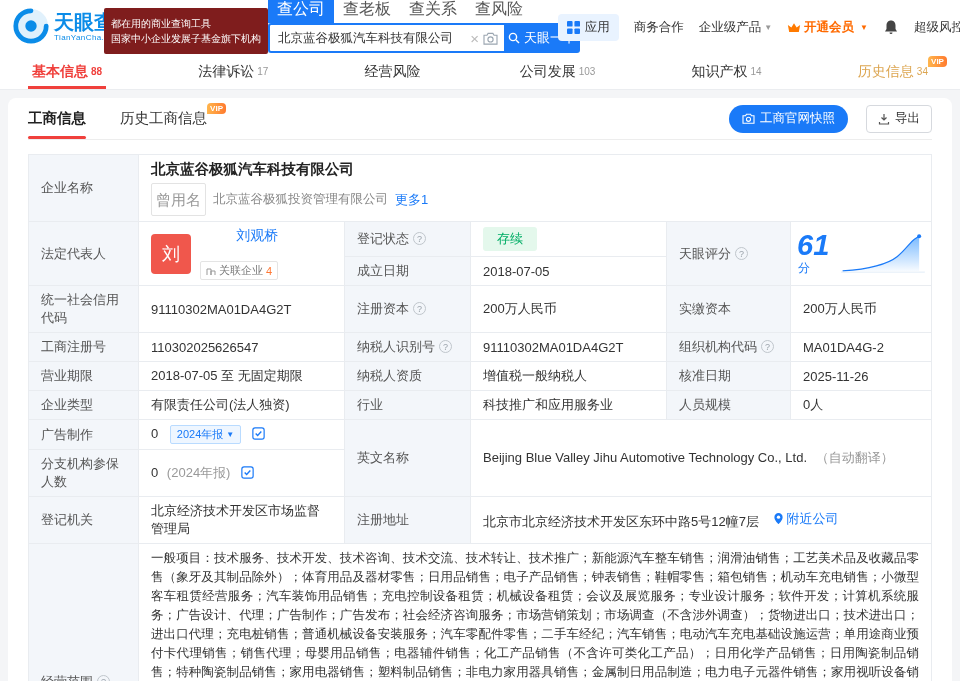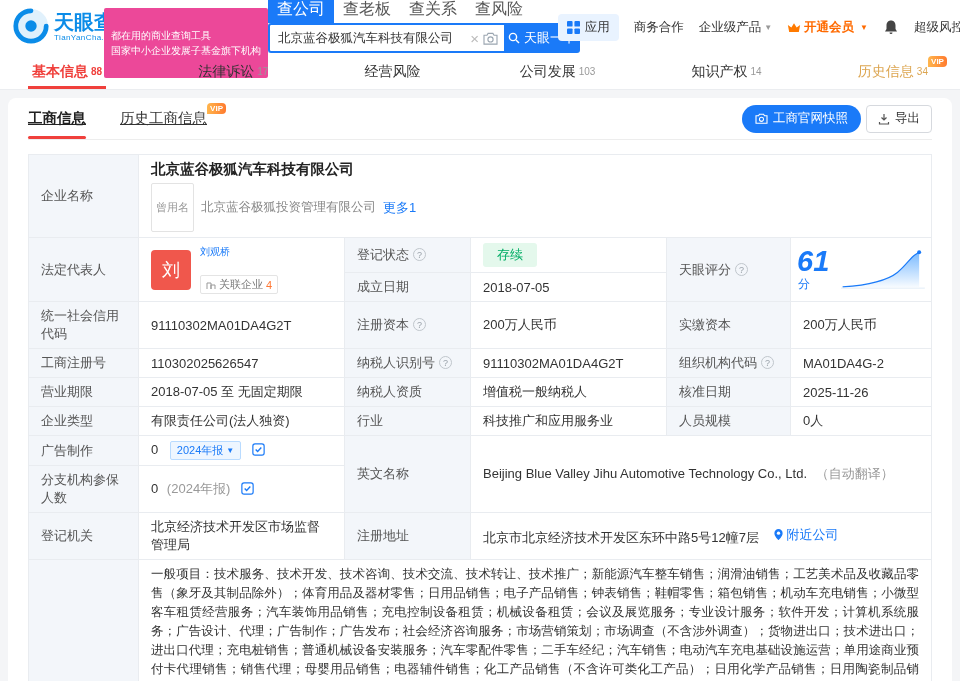--- a/index.html
+++ b/index.html
@@ -5,21 +5,21 @@
   * { box-sizing: border-box; margin: 0; padding: 0; }
   html,body { width:960px; height:681px; overflow:hidden; }
   body { font-family:"Liberation Sans","DejaVu Sans",sans-serif; background:#f4f5f7; color:#333; }
   a { text-decoration:none; }
 
   
   .topbar { position:relative; height:54px; background:#fff; }
   .logo { position:absolute; left:12px; top:7px; display:flex; align-items:center; gap:4px; cursor:pointer; }
   .logo-title { font-size:20px; font-weight:700; color:#0b8ce8; line-height:1.1; }
   .logo-sub { font-size:8px; color:#0b8ce8; letter-spacing:.4px; }
-  .slogan { position:absolute; left:104px; top:8px; background:#ec4899; color:#fff; font-size:10px; line-height:15px; padding:20px 7px; border-radius:2px; white-space:nowrap; }
+  .slogan { position:absolute; left:104px; top:8px; background:#7f1d1d; color:#fff; font-size:10px; line-height:15px; padding:8px 7px; border-radius:2px; white-space:nowrap; }
   .search-area { position:absolute; left:268px; top:3px; width:312px; }
   .search-tabs { display:flex; font-size:16px; height:20px; align-items:flex-end; }
   .stab { padding:3px 9px; color:#555; cursor:pointer; }
   .stab.active { background:#1a7af8; color:#fff; border-radius:3px 3px 0 0; }
   .search-row { display:flex; height:30px; }
   .search-box { flex:1; border:2px solid #1a7af8; border-right:none; border-radius:3px 0 0 3px; display:flex; align-items:center; background:#fff; padding:0 6px 0 8px; gap:4px; }
   .search-box input { border:none; outline:none; flex:1; font-size:12.5px; color:#333; min-width:0; background:transparent; }
   .clear-x { color:#bbb; font-size:15px; cursor:pointer; line-height:1; }
   .search-btn { width:76px; background:#1a7af8; color:#fff; border:none; font-size:13px; border-radius:0 3px 3px 0; display:flex; align-items:center; justify-content:center; gap:4px; cursor:pointer; }
   .top-right { position:absolute; right:0; top:0; height:54px; display:flex; align-items:center; gap:15px; font-size:12.5px; color:#333; }
@@ -38,40 +38,40 @@
   .mtab.active sup { color:#f0403c; }
   .mtab.active::after { content:""; position:absolute; left:0; right:0; bottom:0; height:3px; background:#f0403c; }
   .mtab.gold { color:#dca550; }
   .mtab.gold sup { color:#dca550; }
   .vip-badge { position:absolute; top:2px; right:-15px; background:linear-gradient(90deg,#ffb64d,#ff7a2e); color:#fff; font-size:8px; padding:0 3px; border-radius:4px 4px 4px 0; line-height:11px; font-weight:700; }
 
   
   .content { padding:8px; }
   .card { background:#fff; border-radius:8px; padding:0 20px 20px; }
   .subtab-row { height:42px; display:flex; align-items:center; border-bottom:1px solid #ededed; }
-  .subtab { font-size:14.5px; color:#333; margin-right:34px; position:relative; height:100%; display:flex; align-items:center; cursor:pointer;text-decoration:underline; }
+  .subtab { font-size:14.5px; color:#333; margin-right:34px; position:relative; height:100%; display:flex; align-items:center; cursor:pointer; }
   .subtab.active { font-weight:700; color:#222; }
   .subtab.active::after { content:""; position:absolute; bottom:0; left:0; width:100%; height:3px; background:#f0403c; border-radius:2px; }
   .subtab .vip-badge { top:5px; right:-19px; }
-  .actions { margin-left:auto; display:flex; gap:5px; align-items:center; }
+  .actions { margin-left:auto; display:flex; gap:18px; align-items:center; }
   .btn-snapshot { background:#1a7af8; color:#fff; border:none; height:28px; padding:0 13px; border-radius:15px; font-size:12.5px; display:flex; align-items:center; gap:5px; cursor:pointer; }
   .btn-export { background:#fff; border:1px solid #d6d9de; height:28px; padding:0 11px; border-radius:4px; font-size:12.5px; color:#333; display:flex; align-items:center; gap:5px; cursor:pointer; }
 
   
   .info-table { width:100%; border-collapse:collapse; margin-top:14px; font-size:13px; table-layout:fixed; }
   .info-table td { border:1px solid #e9ecf0; padding:5px 12px; color:#333; vertical-align:middle; word-break:break-all; }
   .info-table td.lbl { background:#f3f6fa; color:#555; }
   .cname { font-size:14.5px; font-weight:700; color:#222; margin-bottom:4px; }
   .former-line { display:flex; align-items:center; gap:7px; }
-  .former-tag { font-size:11px; color:#999; border:1px solid #e3e3e3; padding:16px 4px; border-radius:2px; line-height:15px; }
+  .former-tag { font-size:15px; color:#999; border:1px solid #e3e3e3; padding:8px 4px; border-radius:2px; line-height:15px; }
   .former-name { color:#888; font-size:12.5px; }
   .blue { color:#1a7af8; cursor:pointer; }
   .rep { display:flex; gap:9px; align-items:center; }
   .avatar { width:40px; height:40px; background:#f0574c; color:#fff; font-size:18px; border-radius:4px; display:flex; align-items:center; justify-content:center; flex:none; cursor:pointer; }
-  .rep-name { font-size:10px; display:block; margin-bottom:16px; }
+  .rep-name { font-size:14px; display:block; margin-bottom:16px;text-align:right; }
   .related-tag { border:1px solid #e4e4e4; border-radius:2px; font-size:11px; color:#777; padding:1px 5px; display:inline-flex; gap:3px; align-items:center; cursor:pointer; }
   .related-tag b { color:#ff7733; font-weight:400; }
   .status-badge { background:#e4f8ec; color:#00ad65; padding:3px 14px; border-radius:3px; display:inline-block; }
   .info { display:inline-block; width:13px; height:13px; line-height:12px; text-align:center; border:1px solid #c0c6cc; border-radius:50%; color:#9aa2aa; font-size:9px; margin-left:4px; font-style:normal; vertical-align:1px; cursor:pointer; }
   .score-cell { padding:2px 6px !important; }
   .score-wrap { display:flex; align-items:center; gap:3px; }
   .score-num { font-size:29px; font-weight:700; font-style:italic; color:#1a7af8; line-height:1; }
   .score-unit { font-size:12px; color:#1a7af8; margin-left:1px; }
   .tag-blue { color:#1a7af8; background:#eef6ff; border:1px solid #b9dbff; font-size:11px; padding:1px 6px; border-radius:2px; margin-left:8px; display:inline-flex; align-items:center; gap:3px; cursor:pointer; }
   .tag-blue .caret { color:#1a7af8; margin-left:0; }

